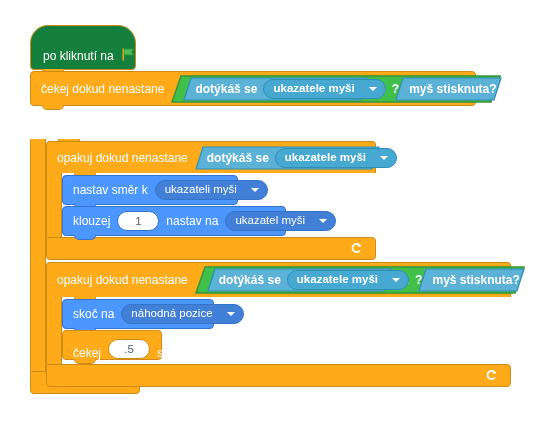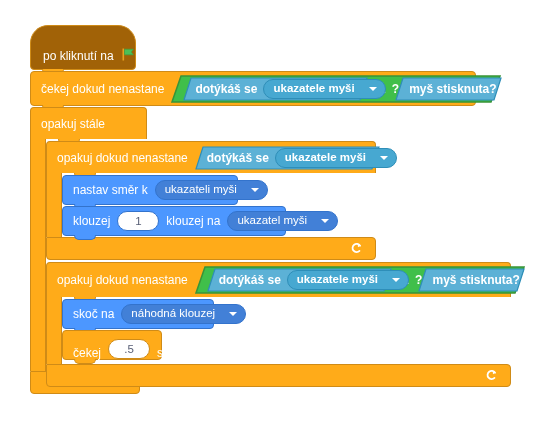--- a/index.html
+++ b/index.html
@@ -41,21 +41,21 @@
   }
   .ctrl-hdr {
     display: flex;
     align-items: center;
     padding: 0 10px;
     gap: 7px;
   }
 
   
   .hat {
-    background: #a16207;
+    background: #15803d;
     border: 1px solid #cf8b17;
     box-sizing: border-box;
     border-radius: 18px 18px 4px 4px;
     display: flex;
     align-items: flex-end;
     padding: 0 0 7px 12px;
   }
   .hat .lbl { margin-right: 7px; }
 
   
@@ -210,23 +210,20 @@
           </svg>
           <span class="inner" style="padding-left:14px;">
             <span class="lbl">myš stisknuta?</span>
           </span>
         </span>
       </span>
     </span>
   </div>
   <div class="notch" style="left:42px; top:105px;"></div>
 
-  <div class="abs ctrl ctrl-hdr" style="left:30px; top:107px; width:117px; height:32px; border-radius:4px 4px 0 0; border-bottom:none;">
-    <span class="lbl">opakuj stále</span>
-  </div>
 
   <div class="abs spine" style="left:30px; top:139px; width:16px; height:232px;"></div>
 
   <div class="abs foot" style="left:30px; top:371px; width:110px; height:23px;">
     <span>
       <svg class="loop-arrow" viewBox="0 0 14 14">
         <path d="M10.8 4.0 a4.4 4.4 0 1 0 -0.6 5.6" fill="none" stroke="#ffffff" stroke-width="1.9" stroke-linecap="round"></path>
         <path d="M8.3 1.6 L11.9 3.4 L8.6 5.6 Z" fill="#ffffff"></path>
       </svg>
     </span>
@@ -265,21 +262,21 @@
     <span class="dd dd-motion">
       <span class="lbl">ukazateli myši</span>
       <span class="caret"></span>
     </span>
   </div>
   <div class="notch blue" style="left:74px; top:204px;"></div>
 
   <div class="abs motion" style="left:62px; top:206px; width:224px; height:30px;">
     <span class="lbl">klouzej</span>
     <span class="num on-motion">1</span>
-    <span class="lbl">klouzej na</span>
+    <span class="lbl">nastav na</span>
     <span class="dd dd-motion">
       <span class="lbl">ukazatel myši</span>
       <span class="caret"></span>
     </span>
   </div>
   <div class="notch blue" style="left:74px; top:235px;"></div>
 
   <div class="abs ctrl ctrl-hdr" style="left:46px; top:262px; width:465px; height:35px; border-radius:4px 4px 0 0; border-bottom:none;">
     <span class="lbl">opakuj dokud nenastane</span>
     <span class="hexwrap" style="width:330px; height:28px;">
@@ -319,21 +316,21 @@
         <path d="M10.8 4.0 a4.4 4.4 0 1 0 -0.6 5.6" fill="none" stroke="#ffffff" stroke-width="1.9" stroke-linecap="round"></path>
         <path d="M8.3 1.6 L11.9 3.4 L8.6 5.6 Z" fill="#ffffff"></path>
       </svg>
     </span>
   </div>
   <div class="notch" style="left:74px; top:297px;"></div>
 
   <div class="abs motion" style="left:62px; top:299px; width:152px; height:30px;">
     <span class="lbl">skoč na</span>
     <span class="dd dd-motion">
-      <span class="lbl">náhodná klouzej</span>
+      <span class="lbl">náhodná pozice</span>
       <span class="caret"></span>
     </span>
   </div>
   <div class="notch blue" style="left:74px; top:328px;"></div>
 
   <div class="abs ctrl ctrl-hdr" style="left:62px; top:330px; width:100px; height:30px; border-radius:4px;align-items:flex-end;">
     <span class="lbl">čekej</span>
     <span class="num on-ctrl">.5</span>
     <span class="lbl">sekund</span>
   </div>

